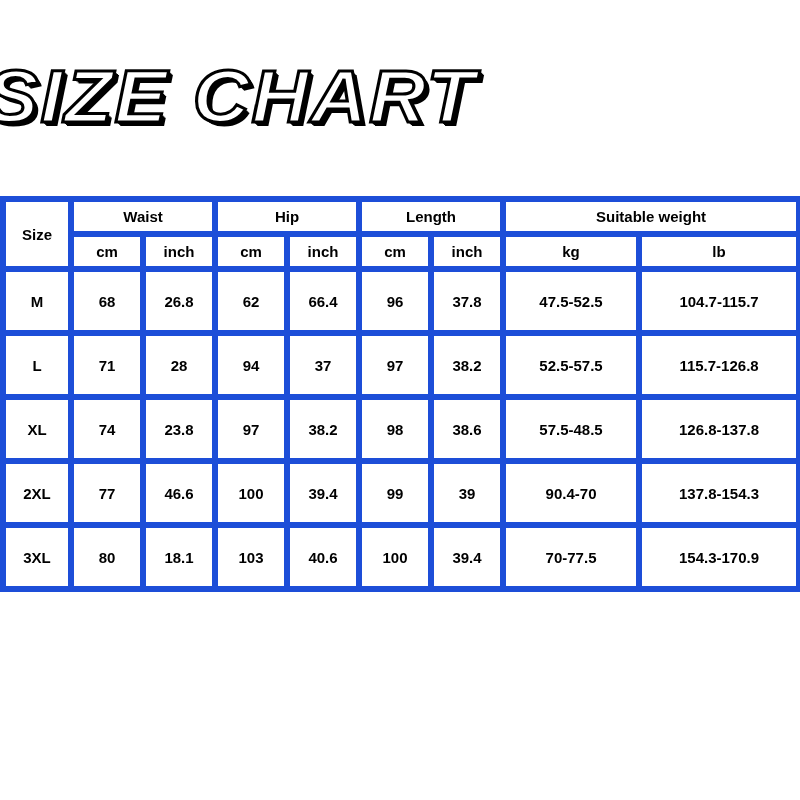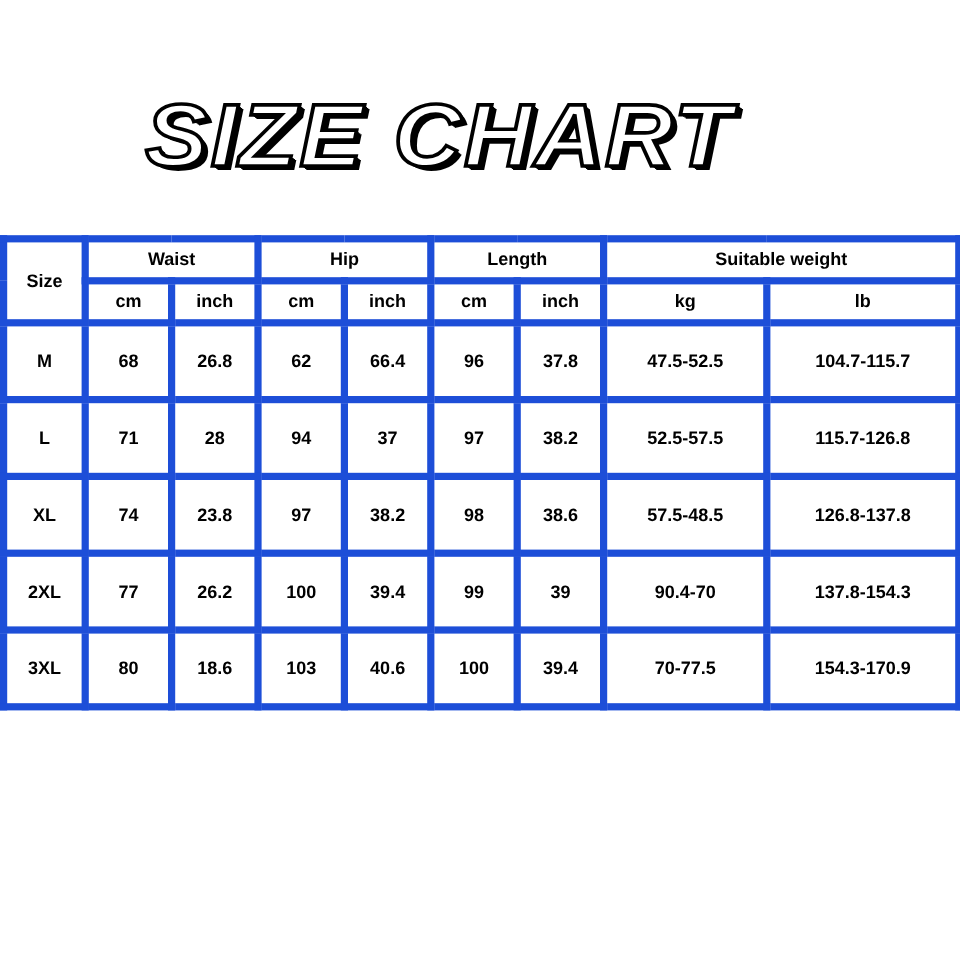--- a/index.html
+++ b/index.html
@@ -14,22 +14,21 @@
     color: #000000;
     position: relative;
     overflow: hidden;
   }
 
   #title-wrap {
     position: absolute;
     top: 58px;
     left: 0;
     width: 732px;
-    text-align: center;
-    margin-top: 16px;
+    text-align: left;
   }
 
   #chart-title {
     display: inline-block;
     font-family: "Liberation Sans", sans-serif;
     font-weight: bold;
     font-style: italic;
     font-size: 74px;
     line-height: 78px;
     letter-spacing: 2px;
@@ -147,32 +146,32 @@
       <td class="cell">97</td>
       <td class="cell">38.2</td>
       <td class="cell">98</td>
       <td class="cell">38.6</td>
       <td class="cell">57.5-48.5</td>
       <td class="cell">126.8-137.8</td>
     </tr>
     <tr>
       <td class="rowlabel">2XL</td>
       <td class="cell">77</td>
-      <td class="cell">26.2</td>
+      <td class="cell">46.6</td>
       <td class="cell">100</td>
       <td class="cell">39.4</td>
       <td class="cell">99</td>
       <td class="cell">39</td>
       <td class="cell">90.4-70</td>
       <td class="cell">137.8-154.3</td>
     </tr>
     <tr>
       <td class="rowlabel">3XL</td>
       <td class="cell">80</td>
-      <td class="cell">18.6</td>
+      <td class="cell">18.1</td>
       <td class="cell">103</td>
       <td class="cell">40.6</td>
       <td class="cell">100</td>
       <td class="cell">39.4</td>
       <td class="cell">70-77.5</td>
       <td class="cell">154.3-170.9</td>
     </tr>
   </tbody>
 </table>
 

